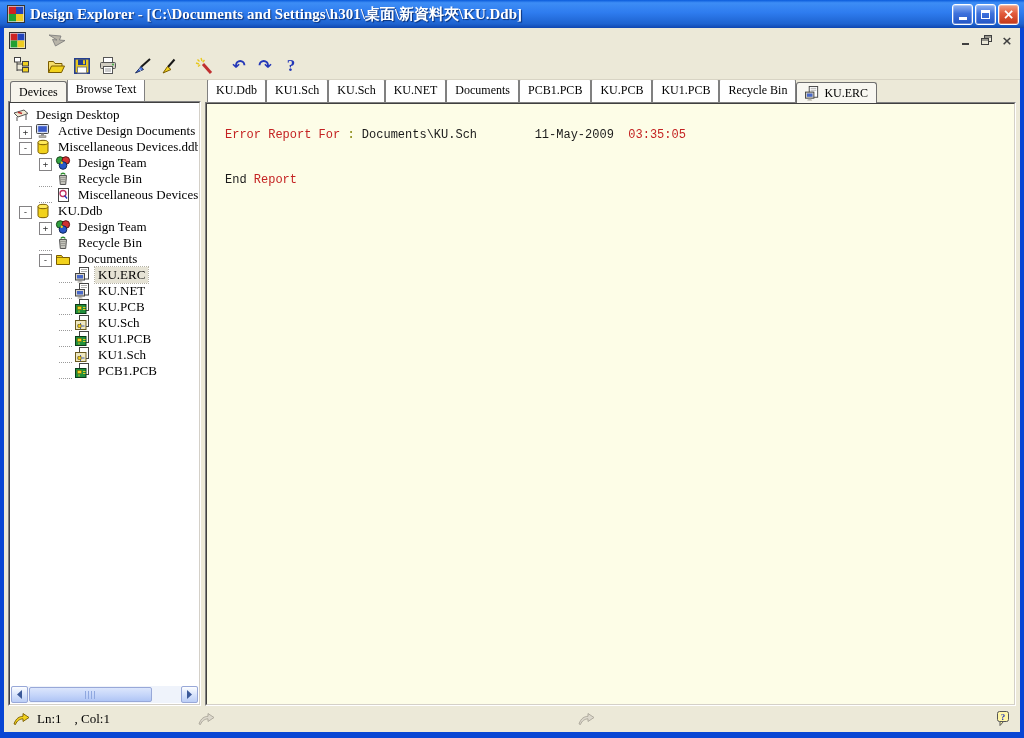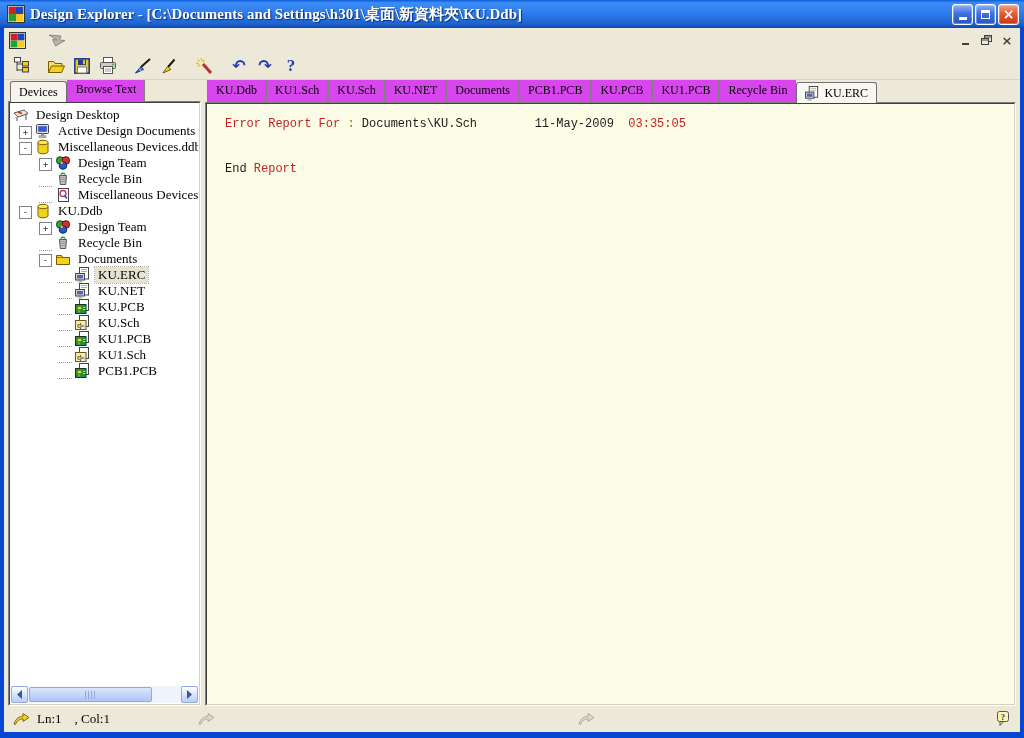--- a/index.html
+++ b/index.html
@@ -48,21 +48,21 @@
   .help-glyph { font-family:"Liberation Serif",serif; font-size:17px; }
 
   
   .sunken { border-top:1px solid #808080; border-left:1px solid #808080; border-right:1px solid #fff; border-bottom:1px solid #fff; }
   .sunken-in { position:absolute; inset:0; border-top:1px solid #404040; border-left:1px solid #404040; border-right:1px solid #d4d0c8; border-bottom:1px solid #d4d0c8; overflow:hidden; }
 
   
   .sidebar { position:absolute; left:8px; top:80px; width:193px; height:626px; z-index:30; }
   .side-tabs { height:21px; display:flex; align-items:flex-end; padding-left:2px; }
   .tab { height:24px; padding:0 8px; font-size:12px; display:flex; align-items:center; gap:4px;
-    background:#d946ef; border:1px solid #808080; border-bottom:none; border-radius:3px 3px 0 0; position:relative; cursor:default; white-space:nowrap; }
+    background:#ffffff; border:1px solid #808080; border-bottom:none; border-radius:3px 3px 0 0; position:relative; cursor:default; white-space:nowrap; }
   .tab.active { height:21px; background:#F6F4EC; z-index:3; margin-bottom:-1px; border-color:#707070; }
   .tree-frame { position:absolute; top:21px; left:0; right:0; bottom:0; background:#fff; }
   .tree { position:absolute; top:1px; left:1px; right:1px; bottom:18px; background:#fff; overflow:hidden; padding-top:3px; }
   .tree-row { height:16px; display:flex; align-items:flex-end; white-space:nowrap; cursor:default; }
   .toggle { width:13px; height:13px; flex:0 0 13px; border:1px solid #848284; background:#fff;
     font:9px/11px "DejaVu Sans Mono",monospace; text-align:center; color:#333; margin-right:3px; }
   .conn { width:13px; flex:0 0 13px; border-top:1px dotted #9a9a9a; margin-right:3px; }
   .t-icon { width:17px; height:16px; flex:0 0 17px; margin-right:3px; }
   .t-icon svg { width:16px; height:16px; }
   .t-label { padding:0 3px; font-size:13px; }
@@ -79,21 +79,21 @@
   .sb-track-rest { flex:1; }
 
   
   .main { position:absolute; left:205px; right:8px; top:80px; height:626px; z-index:30; }
   .doc-tabs { height:22px; display:flex; align-items:flex-end; padding-left:2px; }
   .doc-tabs .tab { font-size:12px; }
   .doc-tabs .tab.active { background:#F8F7F1; }
   .tab .tab-icon svg { width:15px; height:15px; display:block; }
   .doc-frame { position:absolute; top:22px; left:0; right:0; bottom:0; background:#FDFDE7; }
   .report { position:absolute; inset:1px; background:#FDFDE7; padding:12px 0 0 17px;
-    font-family:"Liberation Mono",monospace; font-size:12px; line-height:15px; white-space:pre; }
+    font-family:"Liberation Mono",monospace; font-size:12px; line-height:15px; white-space:pre;margin-top:11px; }
 
   
   .statusbar { position:absolute; left:4px; right:4px; bottom:8px; height:22px; background:#ECE9D8; display:flex; align-items:center; z-index:40; }
   .statusbar .s-icon { width:19px; height:15px; margin:0 6px 0 8px; }
   .statusbar .s-icon svg { width:19px; height:14px; }
   .s-pos { white-space:pre; font-size:13px; }
   .s-arrow-1 { position:absolute; left:185px; top:4px; }
   .s-arrow-2 { position:absolute; left:565px; top:4px; }
   .s-help { position:absolute; right:8px; top:3px; width:17px; height:17px; }
   .s-help svg { width:16px; height:16px; }

